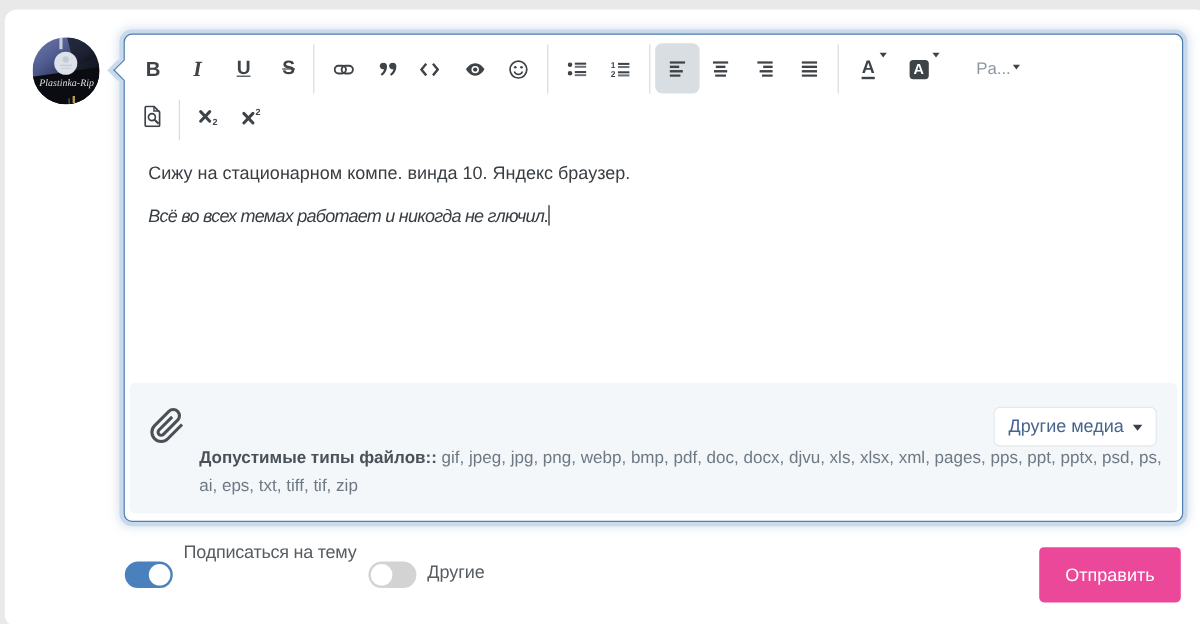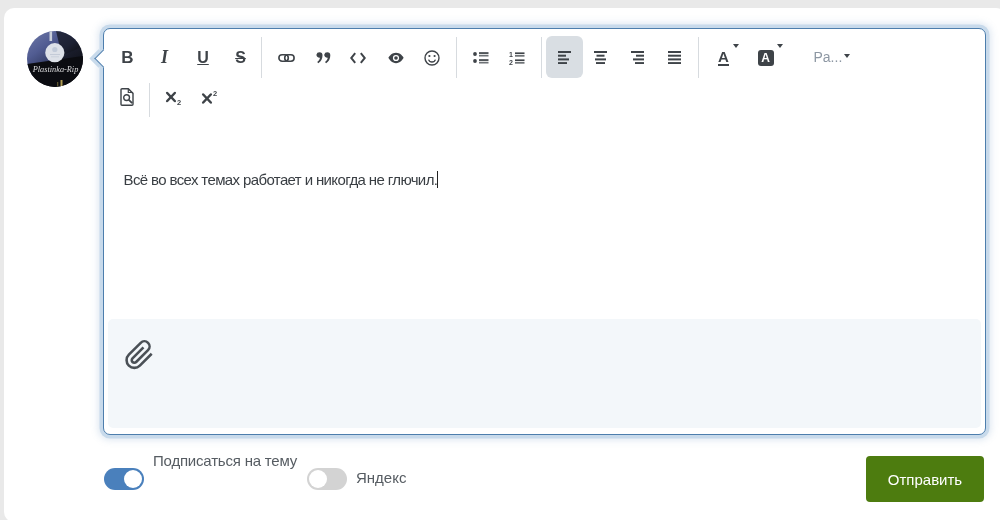--- a/index.html
+++ b/index.html
@@ -41,21 +41,21 @@
   .types { position:absolute; left:58px; top:52px; font-size:14.2px; color:#6e7984; line-height:23px; white-space:nowrap; }
   .types b { color:#4a5158; }
   .media-btn { position:absolute; left:720px; top:20px; width:136px; height:33px; background:#fff; border:1px solid #e4e8ed; border-radius:5px;
                display:flex; align-items:center; justify-content:center; font-size:15px; color:#47648e; }
   .media-btn .mcaret { width:0; height:0; border-left:4.5px solid transparent; border-right:4.5px solid transparent; border-top:5.5px solid #394049; margin-left:7px; margin-top:2px; }
 
   
   .toggle { position:absolute; width:40px; height:22px; border-radius:11px; }
   .knob { position:absolute; top:2px; width:18px; height:18px; border-radius:50%; background:#fff; }
   .tlabel { position:absolute; font-size:15px; color:#565c62; }
-  .submit { position:absolute; left:866px; top:456px; width:118px; height:46px; background:#4d7c0f; border-radius:4px;
+  .submit { position:absolute; left:866px; top:456px; width:118px; height:46px; background:#ec4899; border-radius:4px;
             color:#fff; font-size:15px; display:flex; align-items:center; justify-content:center; }
 </style>
 </head>
 <body>
   <div class="card"></div>
 
   <div class="avatar">
     <svg width="56" height="56" viewBox="0 0 56 56">
       <defs>
         <linearGradient id="avbg" x1="0" y1="0" x2="0.75" y2="1">
@@ -229,30 +229,33 @@
     <div class="tbtn2" style="left:87px;">
       <svg width="18" height="18" viewBox="0 0 18 18">
         <g stroke="#3e4348" stroke-width="2.5" stroke-linecap="round">
           <line x1="2.2" y1="6.5" x2="9.8" y2="14.5"></line>
           <line x1="9.8" y1="6.5" x2="2.2" y2="14.5"></line>
         </g>
         <text x="12" y="7.5" font-size="7.5" font-weight="bold" fill="#3e4348" font-family="Liberation Sans">2</text>
       </svg>
     </div>
 
-    <div class="ptext" style="left:19.5px; top:141.5px; letter-spacing:-0.62px;">Всё во всех темах работает и никогда не глючил.<span class="cursor"></span></div>
+    <div class="ptext" style="left:19.5px; top:106.5px;">Сижу на стационарном компе. винда 10. Яндекс браузер.</div>
+    <div class="ptext" style="left:19.5px; top:141.5px; letter-spacing:-0.62px;font-style:italic;">Всё во всех темах работает и никогда не глючил.<span class="cursor"></span></div>
   </div>
 
   <div class="attach">
     <svg class="abs" style="left:16px; top:19px;" width="31" height="34" viewBox="0 0 24 24">
       <path d="M21.44 11.05l-9.19 9.19a6 6 0 0 1-8.49-8.49l9.19-9.19a4 4 0 0 1 5.66 5.66l-9.2 9.19a2 2 0 0 1-2.83-2.83l8.49-8.48" fill="none" stroke="#4a5056" stroke-width="2"></path>
     </svg>
+    <div class="media-btn">Другие медиа <span class="mcaret"></span></div>
+    <div class="types"><b>Допустимые типы файлов::</b> gif, jpeg, jpg, png, webp, bmp, pdf, doc, docx, djvu, xls, xlsx, xml, pages, pps, ppt, pptx, psd, ps,<br>ai, eps, txt, tiff, tif, zip</div>
   </div>
 
   <div class="toggle" style="left:104px; top:468px; background:#4a80bc;">
     <div class="knob" style="left:20px;"></div>
   </div>
   <div class="tlabel" style="left:153px; top:452px; letter-spacing:-0.2px;">Подписаться на тему</div>
   <div class="toggle" style="left:307px; top:468px; background:#d3d3d3;">
     <div class="knob" style="left:2px;"></div>
   </div>
-  <div class="tlabel" style="left:356px; top:469px;">Яндекс</div>
+  <div class="tlabel" style="left:356px; top:469px;">Другие</div>
   <div class="submit">Отправить</div>
 
 </body></html>

